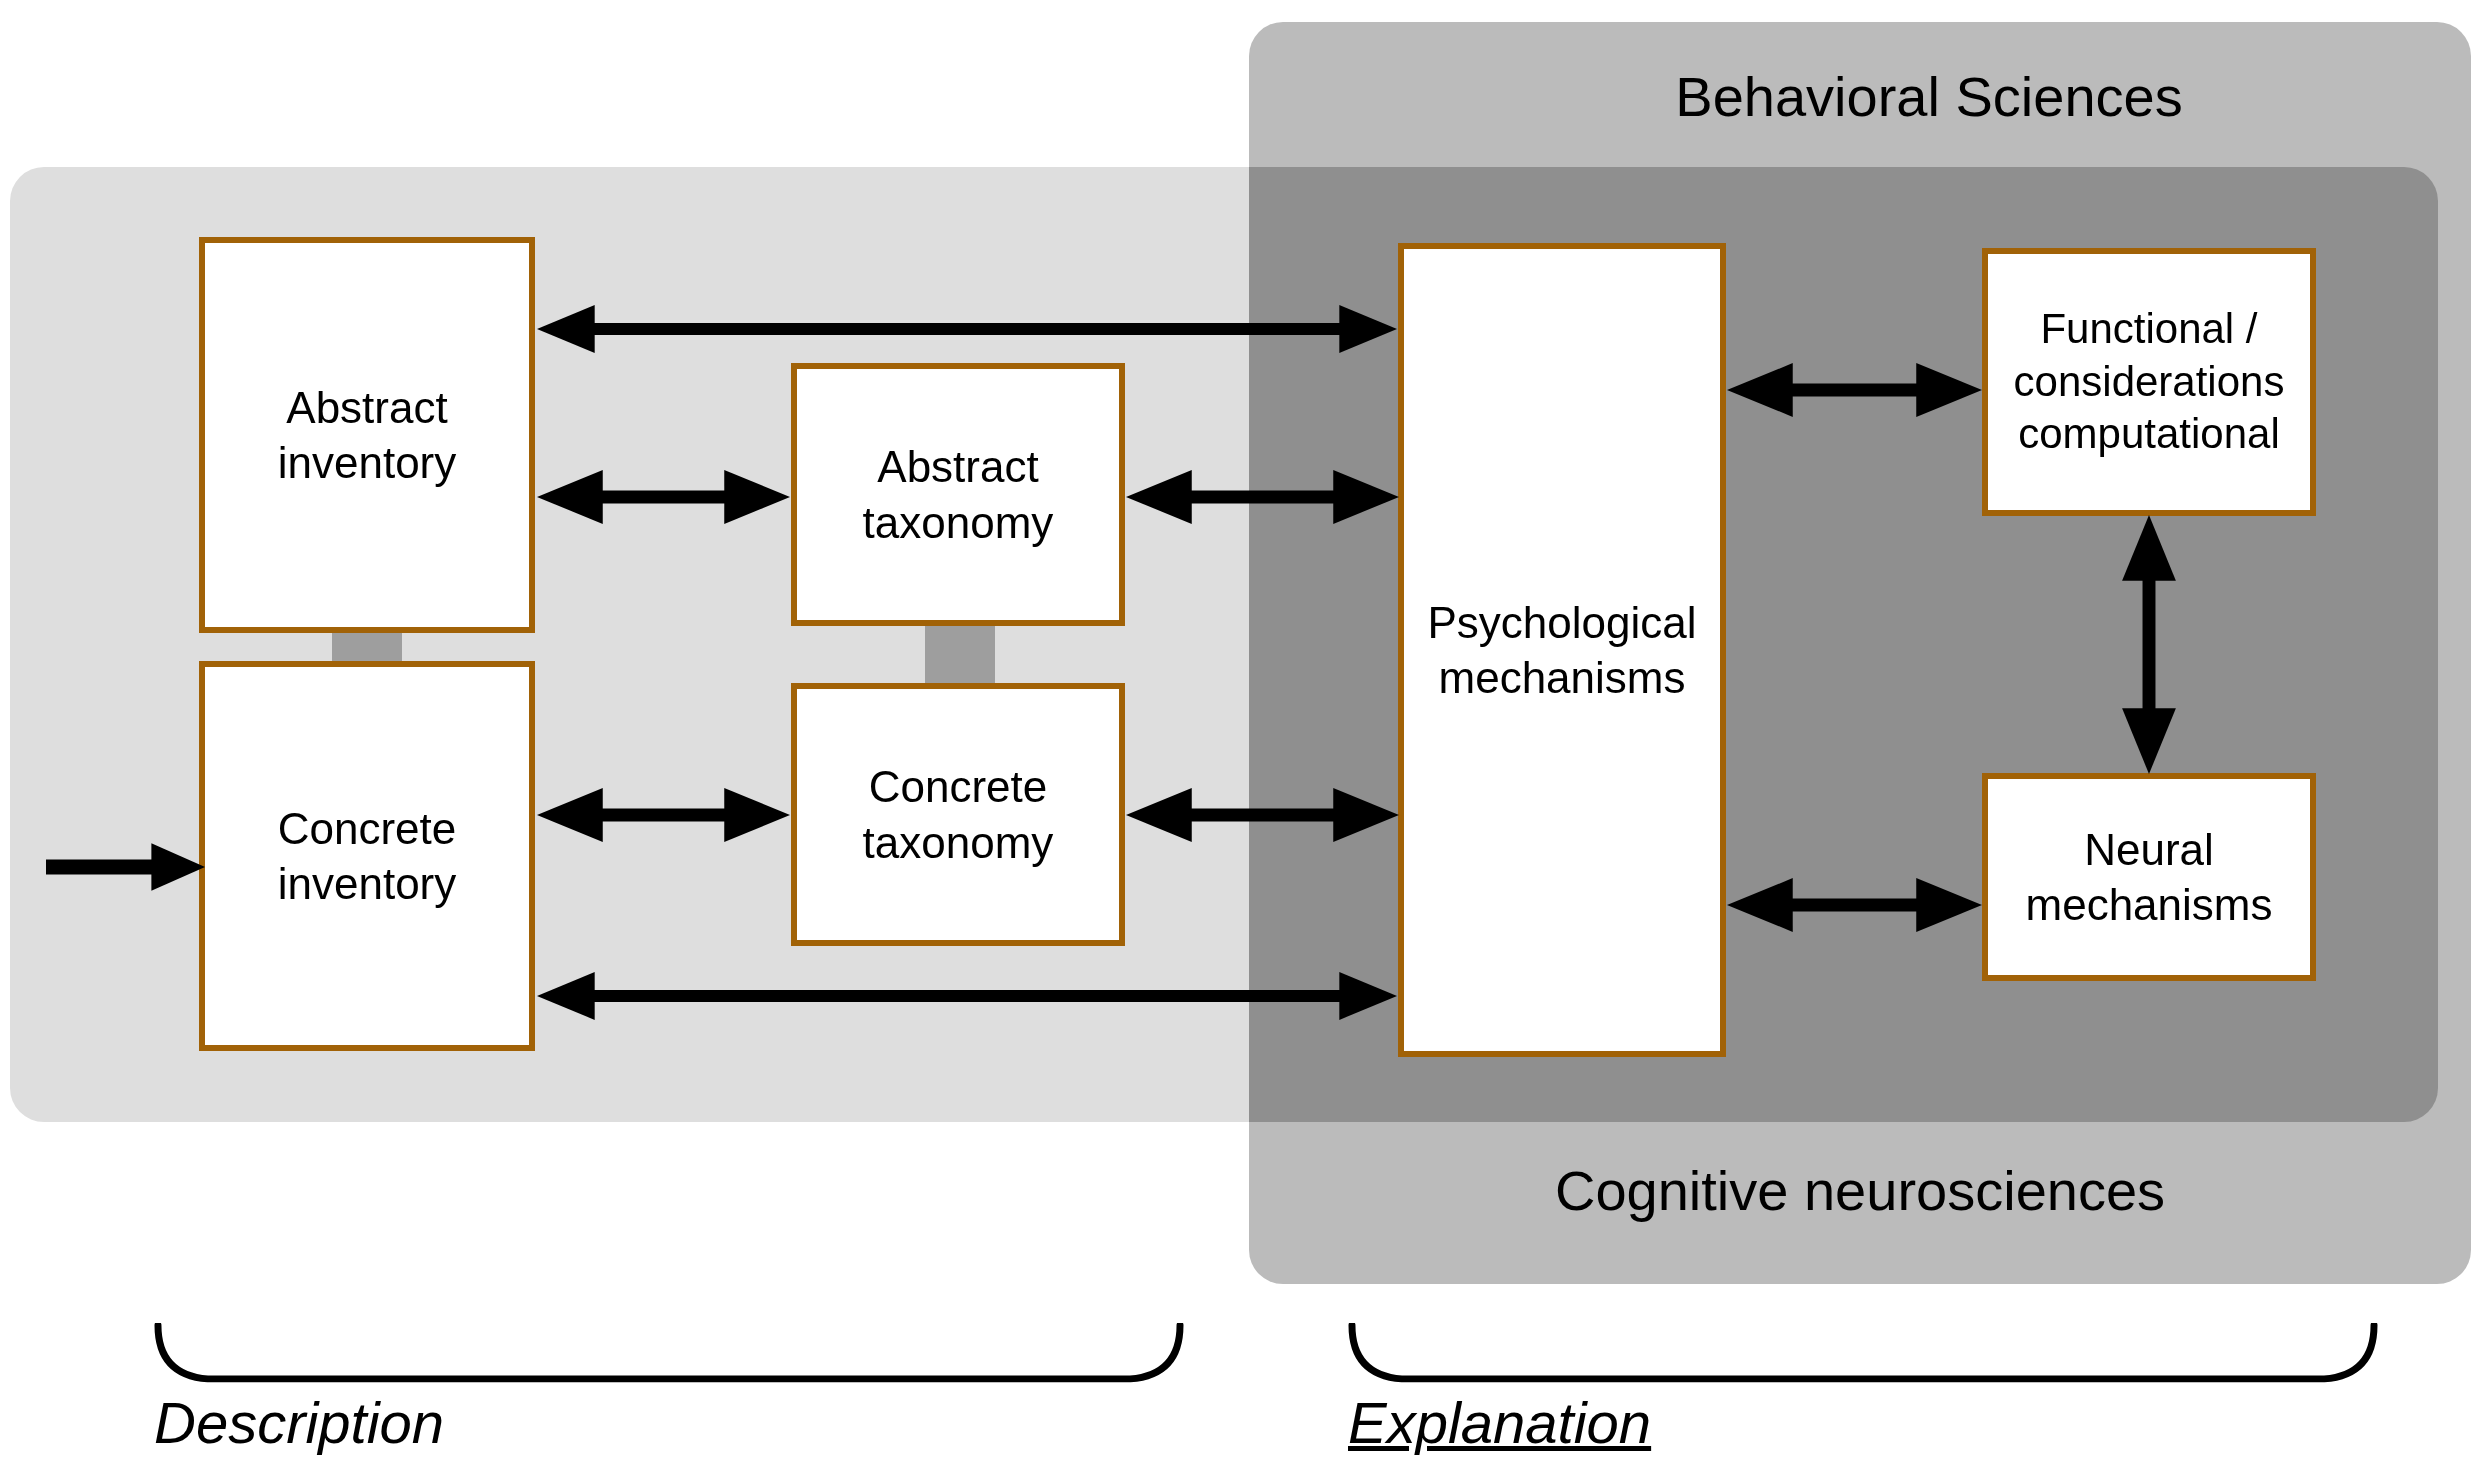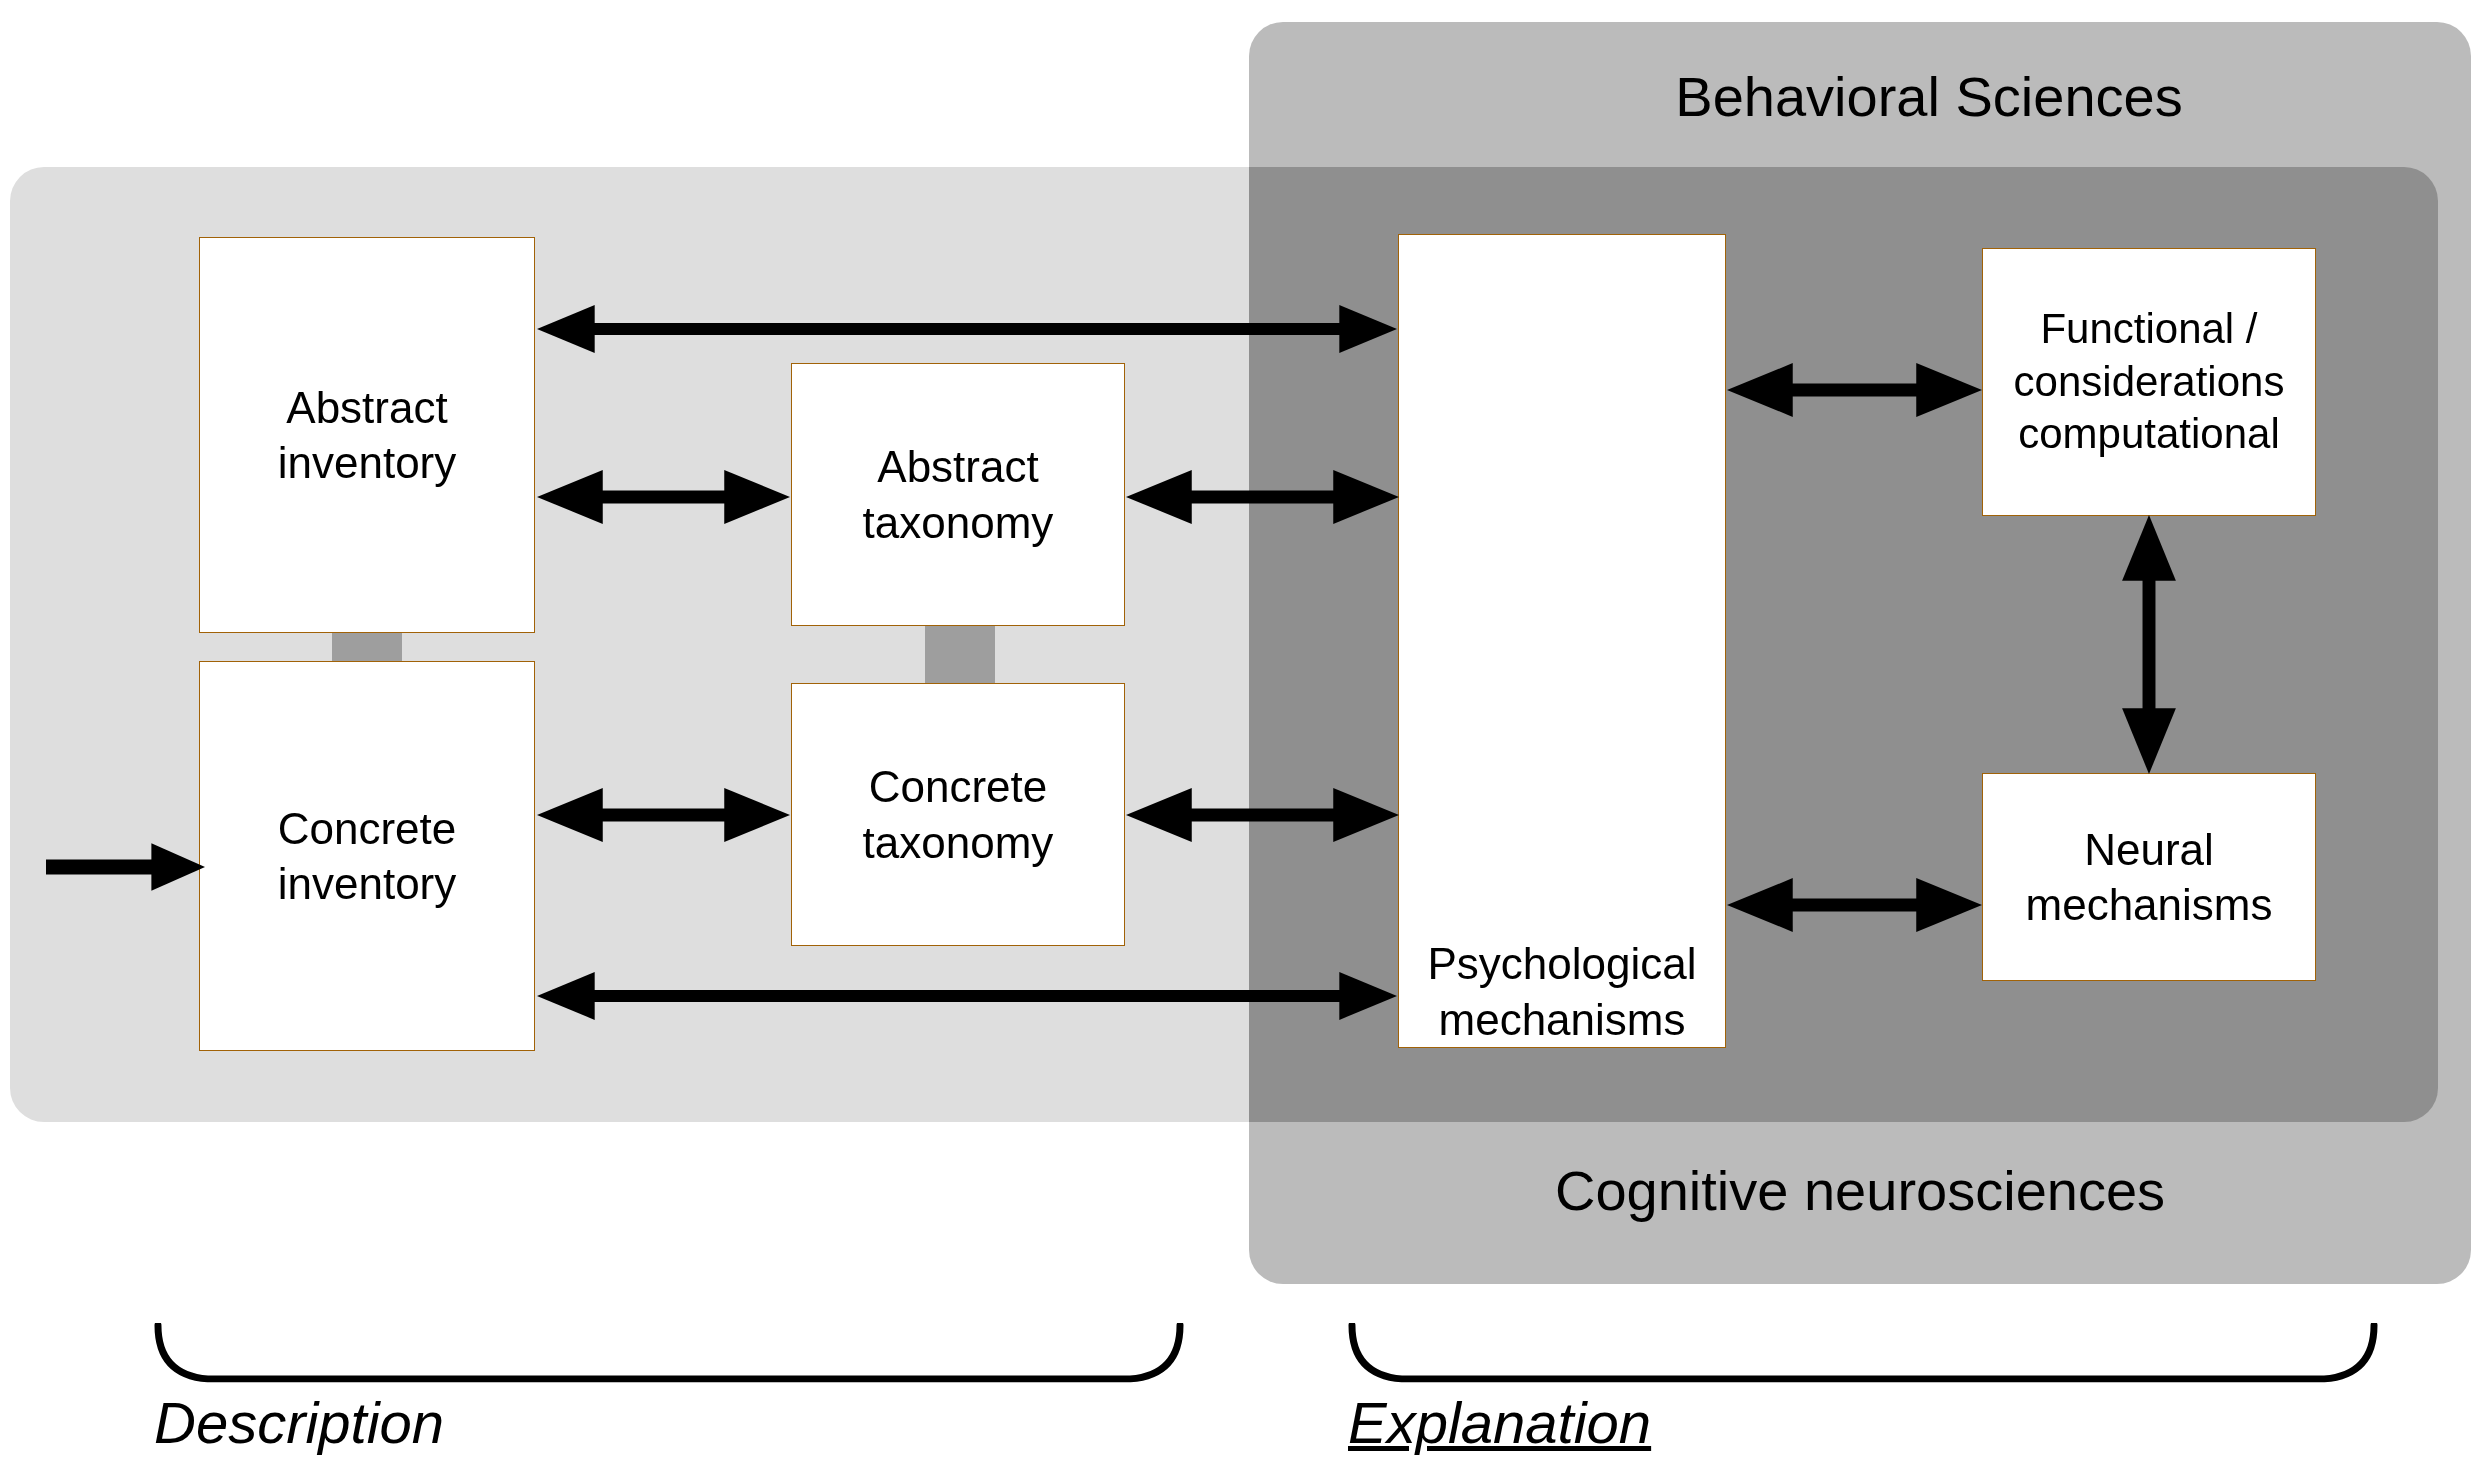--- a/index.html
+++ b/index.html
@@ -67,35 +67,35 @@
     left: 1249px;
     top: 1162px;
     width: 1222px;
   }
 
   
   .node {
     position: absolute;
     box-sizing: border-box;
     background: #ffffff;
-    border: 1px solid #a16207;
+    border: 6px solid #a16207;
     display: flex;
     align-items: center;
     justify-content: center;
     text-align: center;
     color: #000000;
     font-size: 44px;
     line-height: 1.26;
     z-index: 6;
   }
   #node-abstract-inventory   { left: 199px;  top: 237px;  width: 336px; height: 396px; }
   #node-concrete-inventory   { left: 199px;  top: 661px;  width: 336px; height: 390px; }
   #node-abstract-taxonomy    { left: 791px;  top: 363px;  width: 334px; height: 263px; }
   #node-concrete-taxonomy    { left: 791px;  top: 683px;  width: 334px; height: 263px; }
-  #node-psychological        { left: 1398px; top: 234px;  width: 328px; height: 814px; align-items: flex-end; }
+  #node-psychological        { left: 1398px; top: 243px;  width: 328px; height: 814px; }
   #node-functional           { left: 1982px; top: 248px;  width: 334px; height: 268px;
                                font-size: 42px; }
   #node-neural               { left: 1982px; top: 773px;  width: 334px; height: 208px; }
 
   .node-label { padding: 0 10px; }
 
   
   .stub {
     position: absolute;
     background: #9e9e9e;

